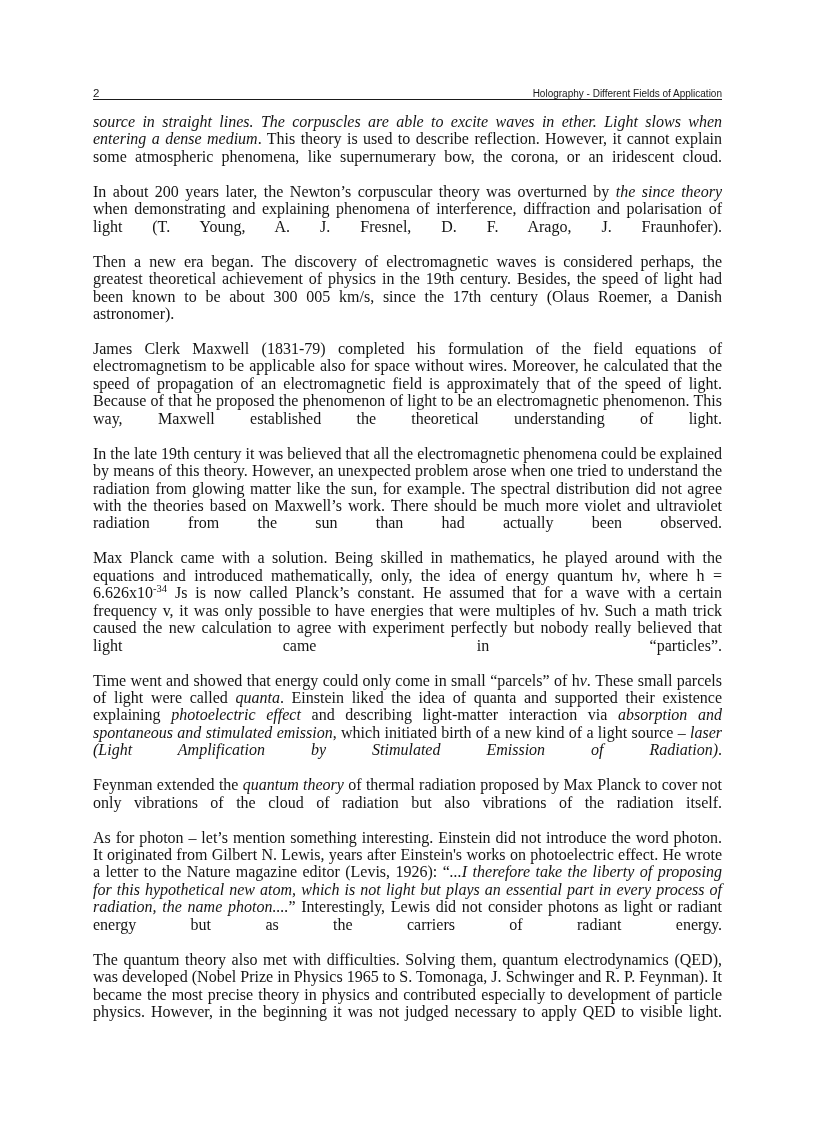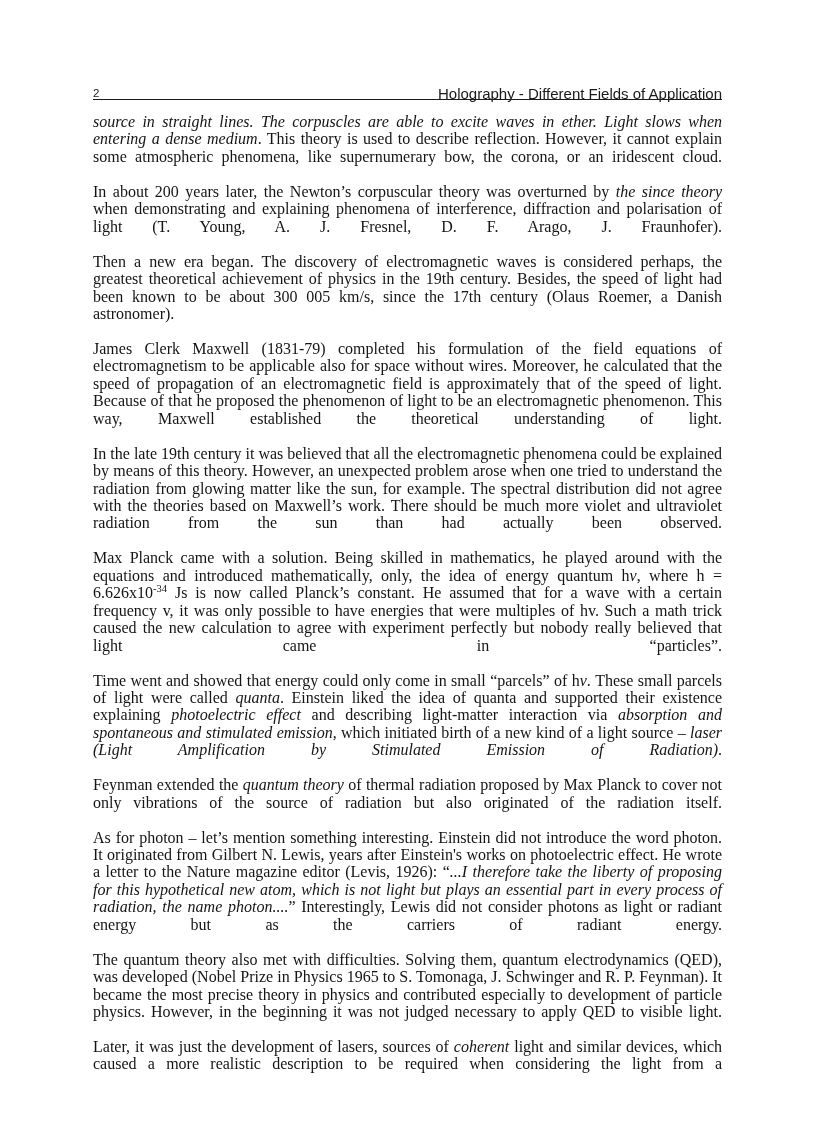--- a/index.html
+++ b/index.html
@@ -27,21 +27,21 @@
     justify-content: space-between;
   }
   .header-pageno {
     font-family: "Liberation Sans", sans-serif;
     font-size: 11.5px;
     color: #1a1a1a;
     line-height: 13px;
   }
   .header-title {
     font-family: "Liberation Sans", sans-serif;
-    font-size: 15px;
+    font-size: 10px;
     color: #1a1a1a;
     line-height: 13px;
     text-align: right;
   }
   .header-rule {
     position: absolute;
     left: 93px;
     top: 99px;
     width: 629px;
     height: 1px;
@@ -106,22 +106,21 @@
     <p class="para"><span>Then a new era began. The discovery of electromagnetic waves is considered perhaps, the greatest theoretical achievement of physics in the 19th century. Besides, the speed of light had been known to be about 300 005 km/s, since the 17th century (Olaus Roemer, a Danish astronomer).</span></p>
 
     <p class="para"><span>James Clerk Maxwell (1831-79) completed his formulation of the field equations of electromagnetism to be applicable also for space without wires. Moreover, he calculated that the speed of propagation of an electromagnetic field is approximately that of the speed of light. Because of that he proposed the phenomenon of light to be an electromagnetic phenomenon. This way, Maxwell established the theoretical understanding of light.</span></p>
 
     <p class="para"><span>In the late 19th century it was believed that all the electromagnetic phenomena could be explained by means of this theory. However, an unexpected problem arose when one tried to understand the radiation from glowing matter like the sun, for example. The spectral distribution did not agree with the theories based on Maxwell’s work. There should be much more violet and ultraviolet radiation from the sun than had actually been observed.</span></p>
 
     <p class="para"><span>Max Planck came with a solution. Being skilled in mathematics, he played around with the equations and introduced mathematically, only, the idea of energy quantum h</span><span class="nu">ν</span><span>, where h = 6.626x10</span><sup>-34</sup><span> Js is now called Planck’s constant. He assumed that for a wave with a certain frequency v, it was only possible to have energies that were multiples of hv. Such a math trick caused the new calculation to agree with experiment perfectly but nobody really believed that light came in “particles”.</span></p>
 
     <p class="para"><span>Time went and showed that energy could only come in small “parcels” of h</span><span class="nu">ν</span><span>. These small parcels of light were called </span><i>quanta</i><span>. Einstein liked the idea of quanta and supported their existence explaining </span><i>photoelectric effect</i><span> and describing light-matter interaction via </span><i>absorption and spontaneous and stimulated emission</i><span>, which initiated birth of a new kind of a light source – </span><i>laser (Light Amplification by Stimulated Emission of Radiation)</i><span>.</span></p>
 
-    <p class="para"><span>Feynman extended the </span><i>quantum theory</i><span> of thermal radiation proposed by Max Planck to cover not only vibrations of the source of radiation but also originated of the radiation itself.</span></p>
+    <p class="para"><span>Feynman extended the </span><i>quantum theory</i><span> of thermal radiation proposed by Max Planck to cover not only vibrations of the cloud of radiation but also vibrations of the radiation itself.</span></p>
 
     <p class="para"><span>As for photon – let’s mention something interesting. Einstein did not introduce the word photon. It originated from Gilbert N. Lewis, years after Einstein's works on photoelectric effect. He wrote a letter to the Nature magazine editor (Levis, 1926): “</span><i>...I therefore take the liberty of proposing for this hypothetical new atom, which is not light but plays an essential part in every process of radiation, the name photon....</i><span>” Interestingly, Lewis did not consider photons as light or radiant energy but as the carriers of radiant energy.</span></p>
 
     <p class="para"><span>The quantum theory also met with difficulties. Solving them, quantum electrodynamics (QED), was developed (Nobel Prize in Physics 1965 to S. Tomonaga, J. Schwinger and R. P. Feynman). It became the most precise theory in physics and contributed especially to development of particle physics. However, in the beginning it was not judged necessary to apply QED to visible light.</span></p>
 
-    <p class="para"><span>Later, it was just the development of lasers, sources of </span><i>coherent</i><span> light and similar devices, which caused a more realistic description to be required when considering the light from a</span></p>
 
   </div>
 </div>
 
 </body></html>

